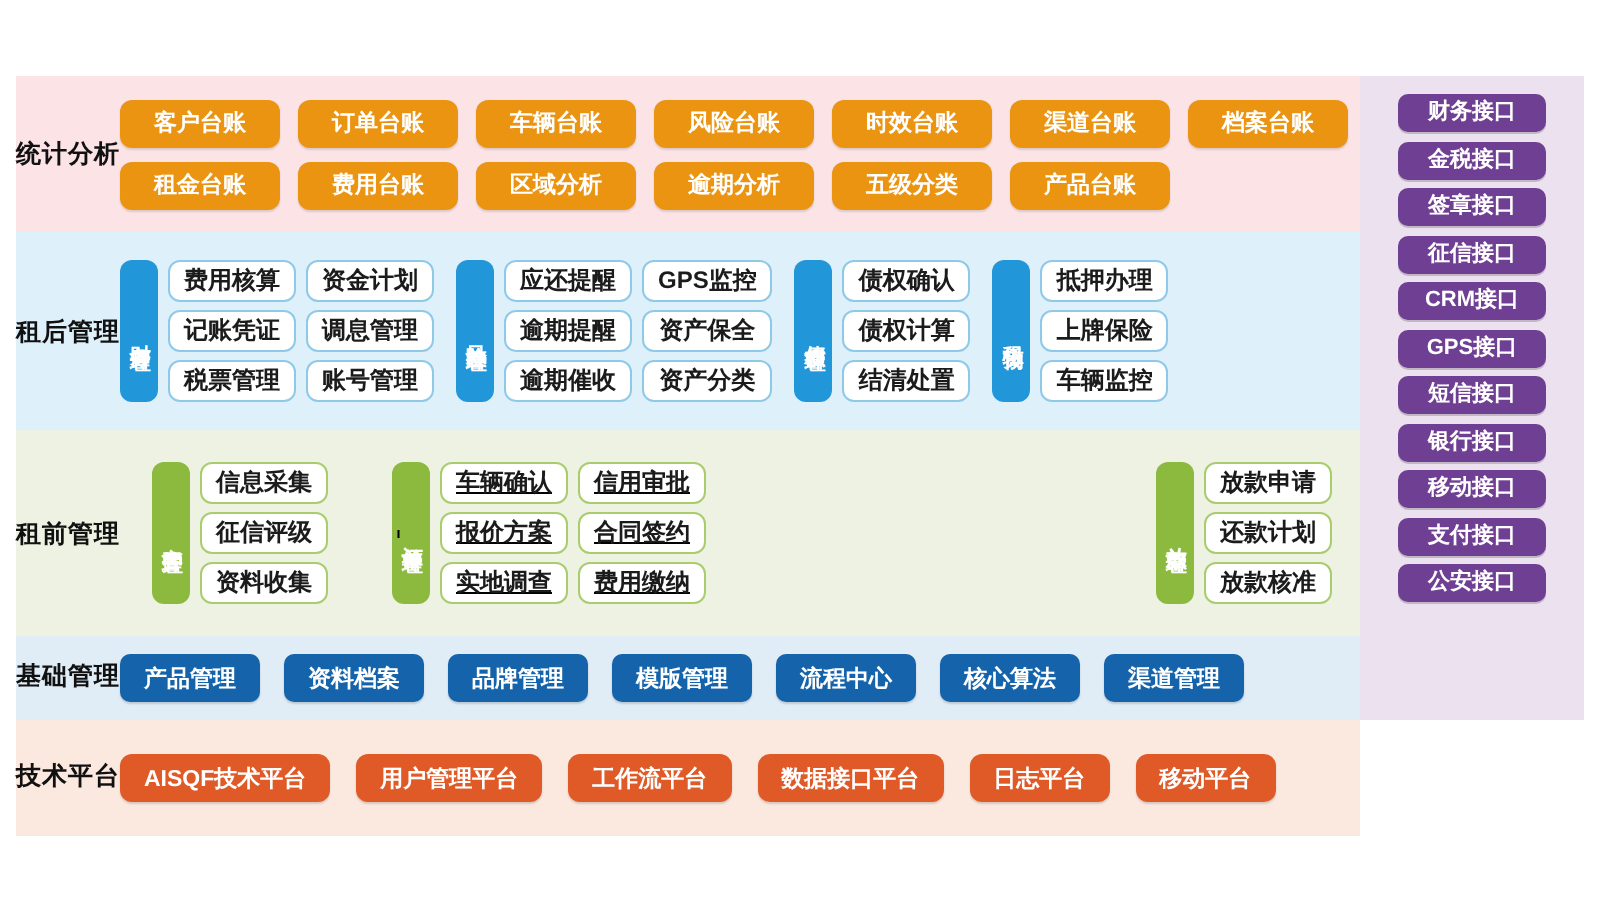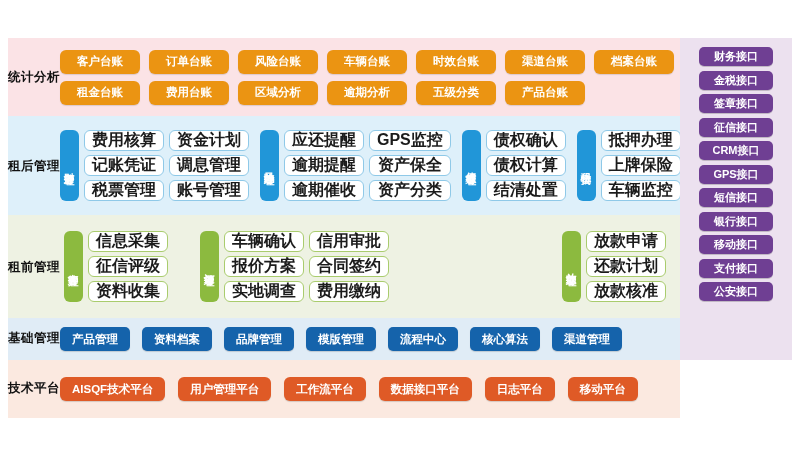--- a/index.html
+++ b/index.html
@@ -75,21 +75,21 @@
     font-size:10.5px;font-weight:bold;
     writing-mode:vertical-rl;text-orientation:upright;
     letter-spacing:1px;line-height:1;
     padding:3px 0;box-sizing:border-box;
   }
   .grp-cols{display:flex;gap:5px;}
   .grp-col{display:flex;flex-direction:column;gap:4px;}
   .pill-out{
     height:21px;padding:0 7px;min-width:62px;
     background:#fff;color:#1b1b1b;
-    border-radius:6px;font-size:16px;
+    border-radius:6px;font-size:12px;
   }
   .blue .grp-tab{background:#2196d8;}
   .blue .pill-out{border:1px solid #8fc9e8;}
   .green .grp-tab{background:#8cba3f;}
   .green .pill-out{border:1px solid #a9cc6d;}
 
   #post-row{display:flex;align-items:center;gap:11px;width:100%;}
   #pre-row{display:flex;align-items:center;width:100%;}
   #pre-row .spacer{flex:1 1 auto;}
   #pre-row .group{margin-right:14px;}
@@ -119,22 +119,22 @@
 <div id="canvas">
 
   <div class="band" id="band-stat">
     <div class="band-label">
       <span>统计分析</span>
     </div>
     <div class="band-body">
       <div id="stat-grid">
           <div class="pill pill-stat">客户台账</div>
           <div class="pill pill-stat">订单台账</div>
+          <div class="pill pill-stat">车辆台账</div>
           <div class="pill pill-stat">风险台账</div>
-          <div class="pill pill-stat">车辆台账</div>
           <div class="pill pill-stat">时效台账</div>
           <div class="pill pill-stat">渠道台账</div>
           <div class="pill pill-stat">档案台账</div>
           <div class="pill pill-stat">租金台账</div>
           <div class="pill pill-stat">费用台账</div>
           <div class="pill pill-stat">区域分析</div>
           <div class="pill pill-stat">逾期分析</div>
           <div class="pill pill-stat">五级分类</div>
           <div class="pill pill-stat">产品台账</div>
         </div>
@@ -200,31 +200,31 @@
         </div>
     </div>
   </div>
 
   <div class="band" id="band-pre">
     <div class="band-label">
       <span>租前管理</span>
     </div>
     <div class="band-body">
       <div id="pre-row">
-          <div class="group green" style="margin-left: 4px; justify-content: space-between;">
+          <div class="group green" style="margin-left: 16px; justify-content: space-between;">
             <div class="grp-tab">客户管理</div>
             <div class="grp-cols">
               <div class="grp-col">
                 <div class="pill pill-out">信息采集</div>
                 <div class="pill pill-out">征信评级</div>
                 <div class="pill pill-out">资料收集</div>
               </div>
             </div>
           </div>
-          <div class="group green" style="margin-left: 18px;">
+          <div class="group green" style="margin-left: 18px; text-decoration: underline;">
             <div class="grp-tab">订单管理</div>
             <div class="grp-cols">
               <div class="grp-col">
                 <div class="pill pill-out">车辆确认</div>
                 <div class="pill pill-out">报价方案</div>
                 <div class="pill pill-out">实地调查</div>
               </div>
               <div class="grp-col">
                 <div class="pill pill-out">信用审批</div>
                 <div class="pill pill-out">合同签约</div>

